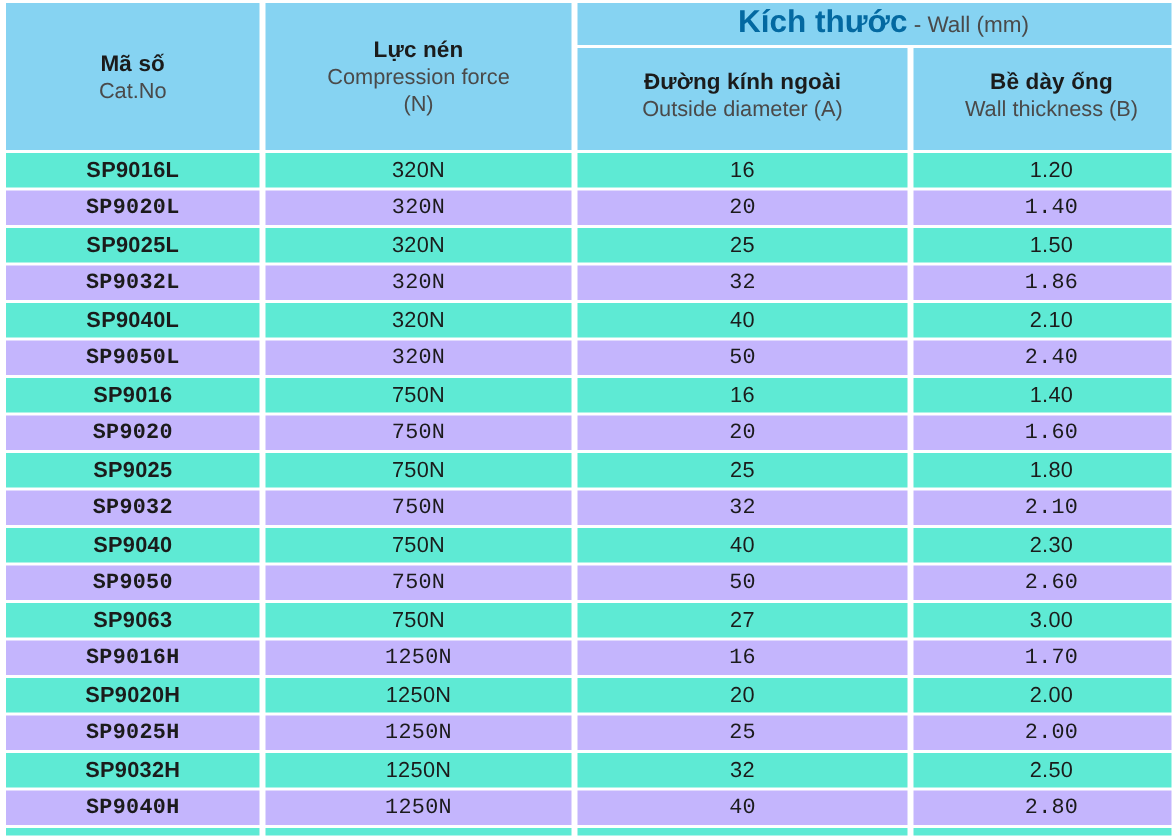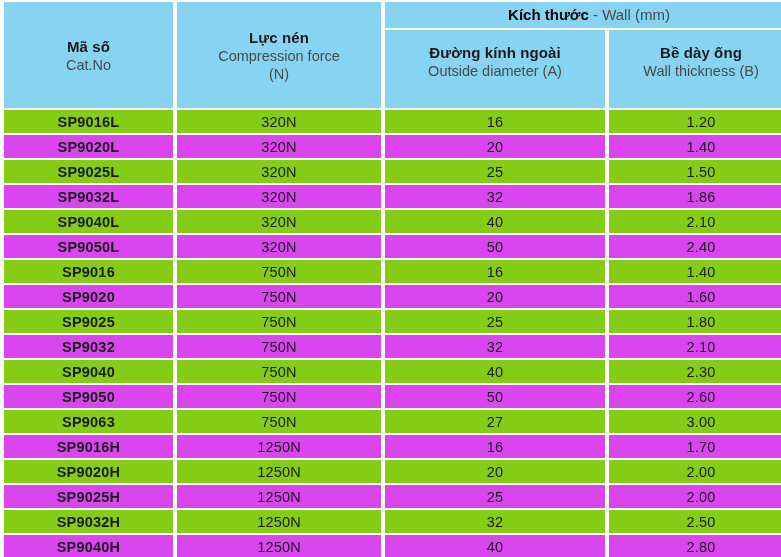--- a/index.html
+++ b/index.html
@@ -40,21 +40,21 @@
     font-weight: normal;
   }
 
   th.span-size {
     height: 26px;
     line-height: 26px;
     white-space: nowrap;
   }
   th.stack {
     height: 58px;
-    padding: 2px 0 18px;
+    padding: 2px 0 8px;
     text-align: center;
   }
   th.tall {
     height: 86px;
     padding: 0;
   }
 
   .hd-vi {
     display: block;
     font-weight: bold;
@@ -72,42 +72,42 @@
   }
   .hd-unit {
     display: block;
     font-weight: normal;
     color: #4a4a4a;
     font-size: 14.5px;
     line-height: 18px;
   }
   .hd-inline-vi {
     font-weight: bold;
-    color: #000000;
-    font-size: 15px;
+    color: #0369a1;
+    font-size: 21px;
   }
   .hd-inline-en {
     font-weight: normal;
     color: #4a4a4a;
     font-size: 15px;
   }
 
   
   td {
     padding: 0;
     margin: 0;
     height: 23px;
     text-align: center;
     vertical-align: middle;
     font-size: 14.5px;
     color: #1b1b1b;
     white-space: nowrap;
   }
-  tr.row-odd td  { background: #84cc16; }
-  tr.row-even td { background: #d946ef; }
+  tr.row-odd td  { background: #5eead4; }
+  tr.row-even td { background: #c4b5fd; font-family: Liberation Mono, monospace; }
 
   td.cat {
     font-weight: bold;
     letter-spacing: 0.2px;
   }
   td.num {
     font-weight: normal;
     letter-spacing: 0.2px;
   }
 </style>

